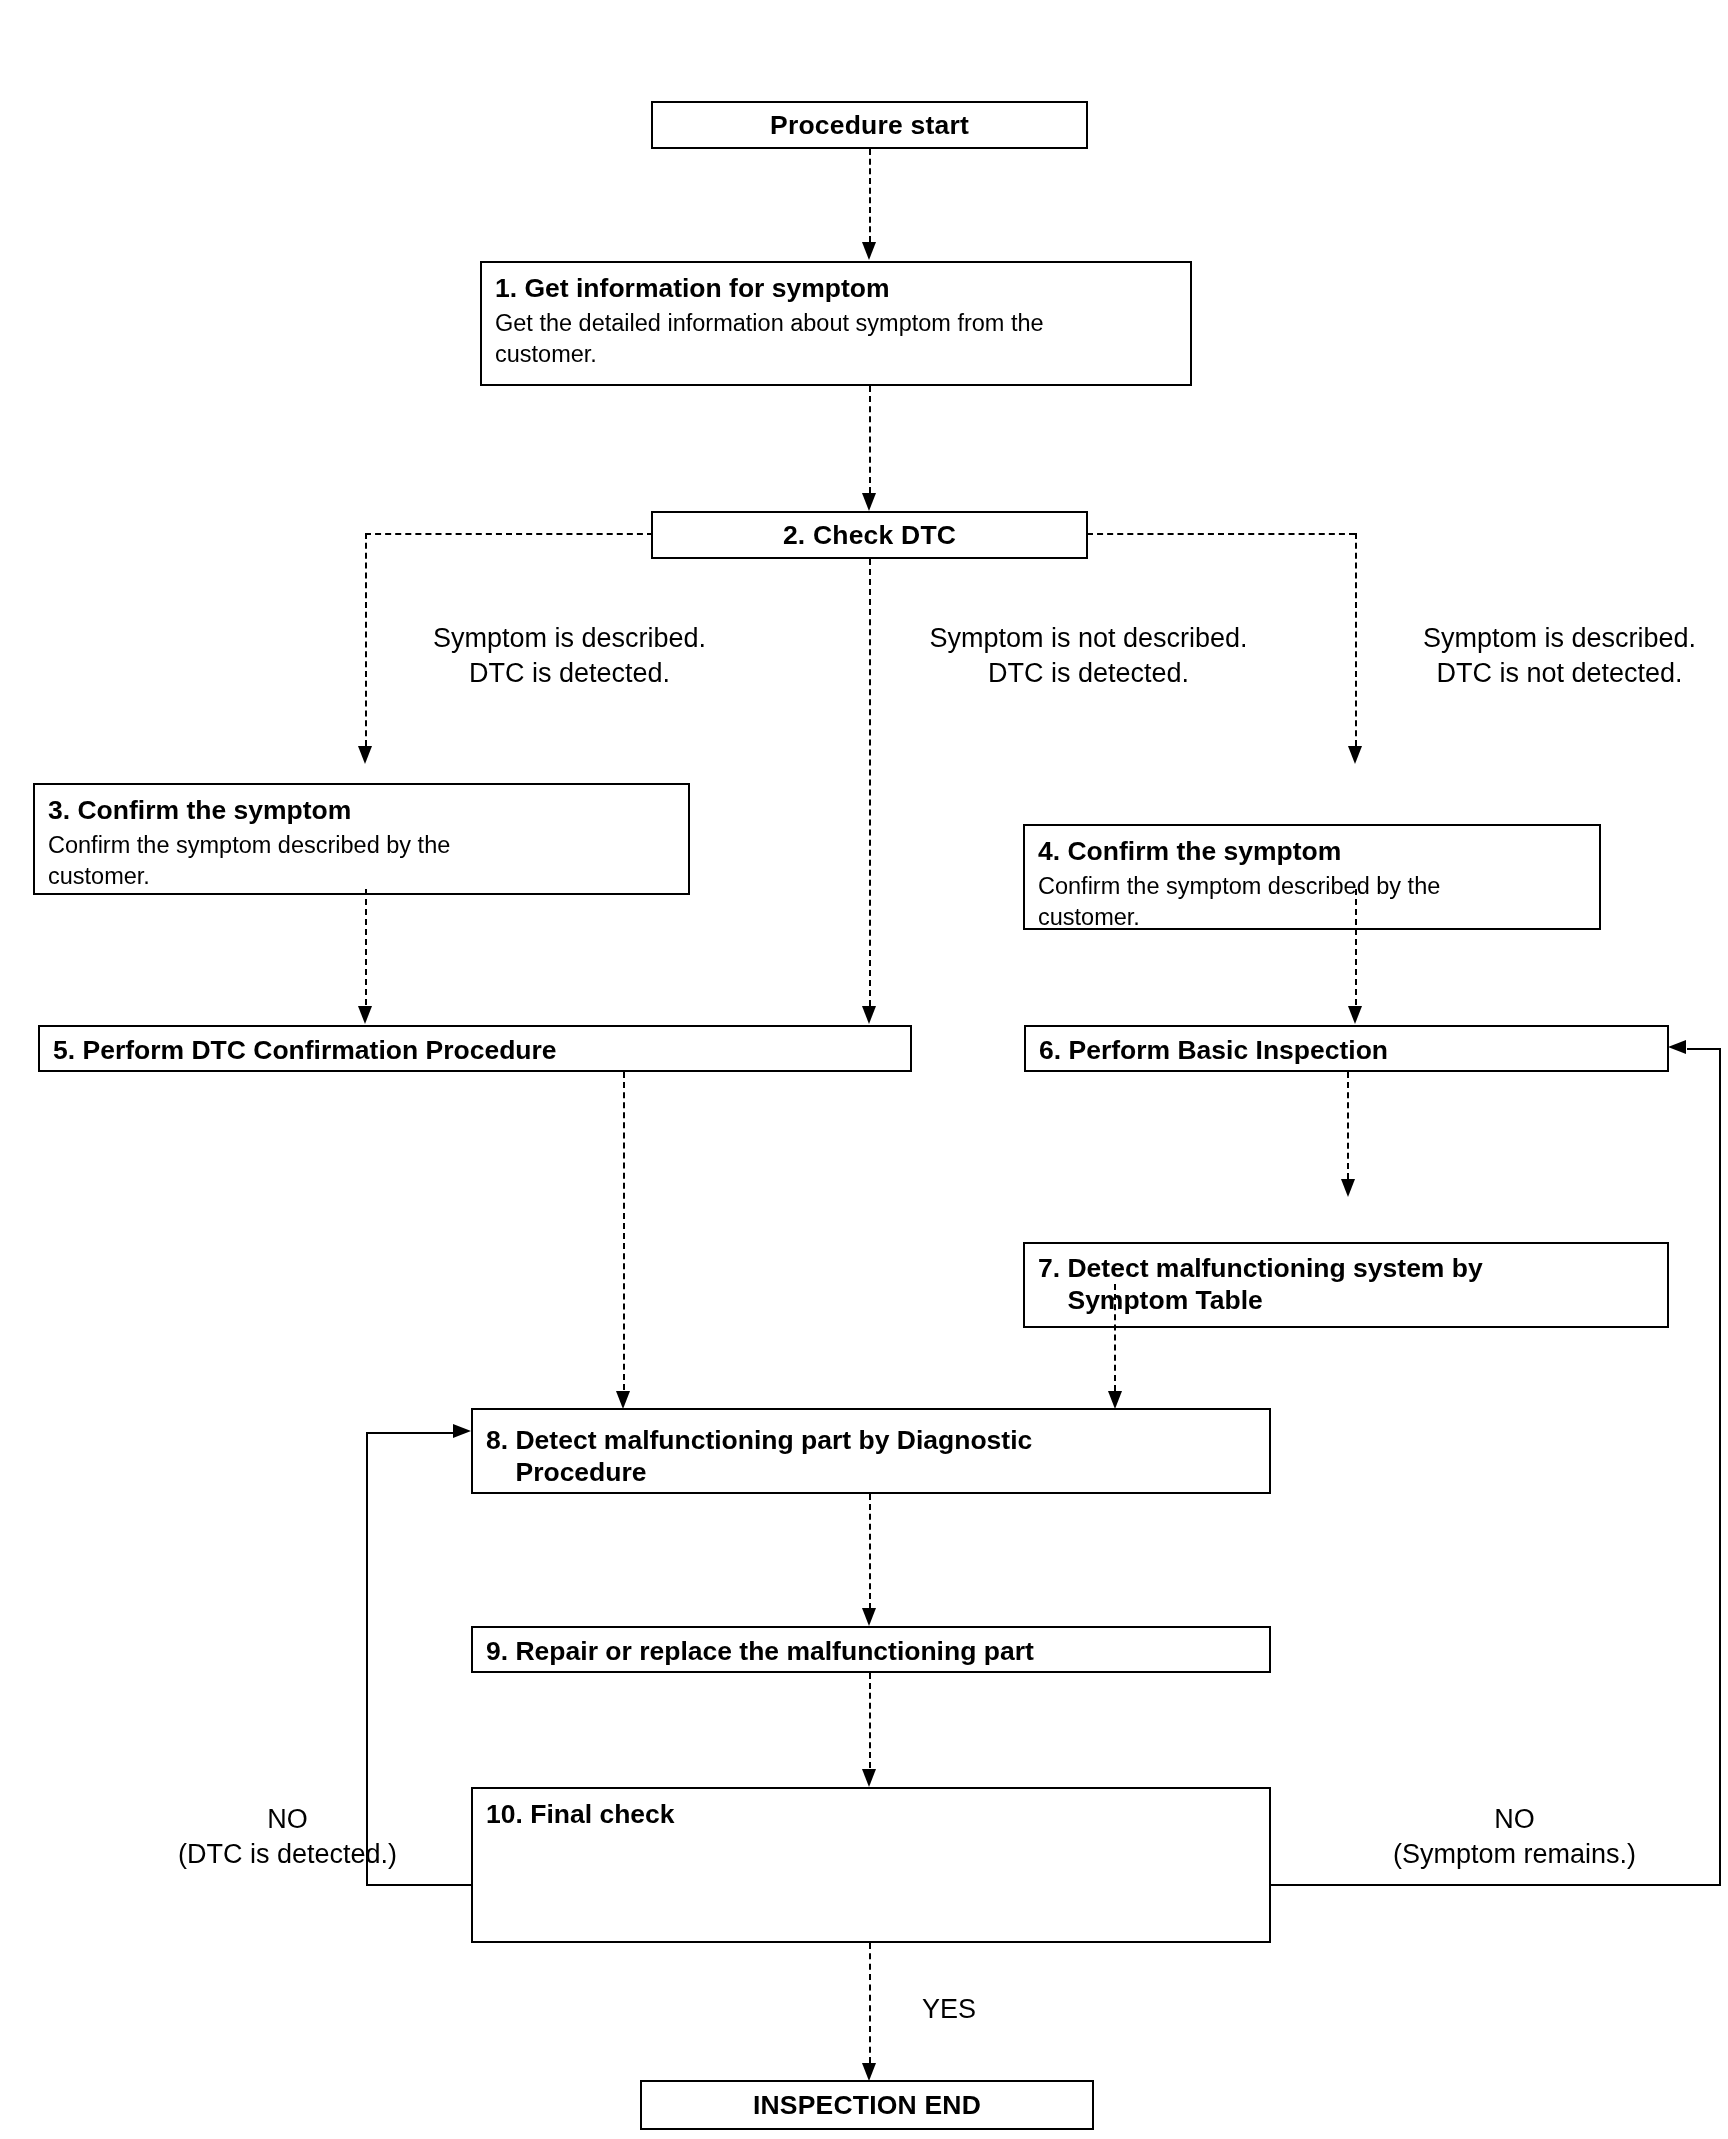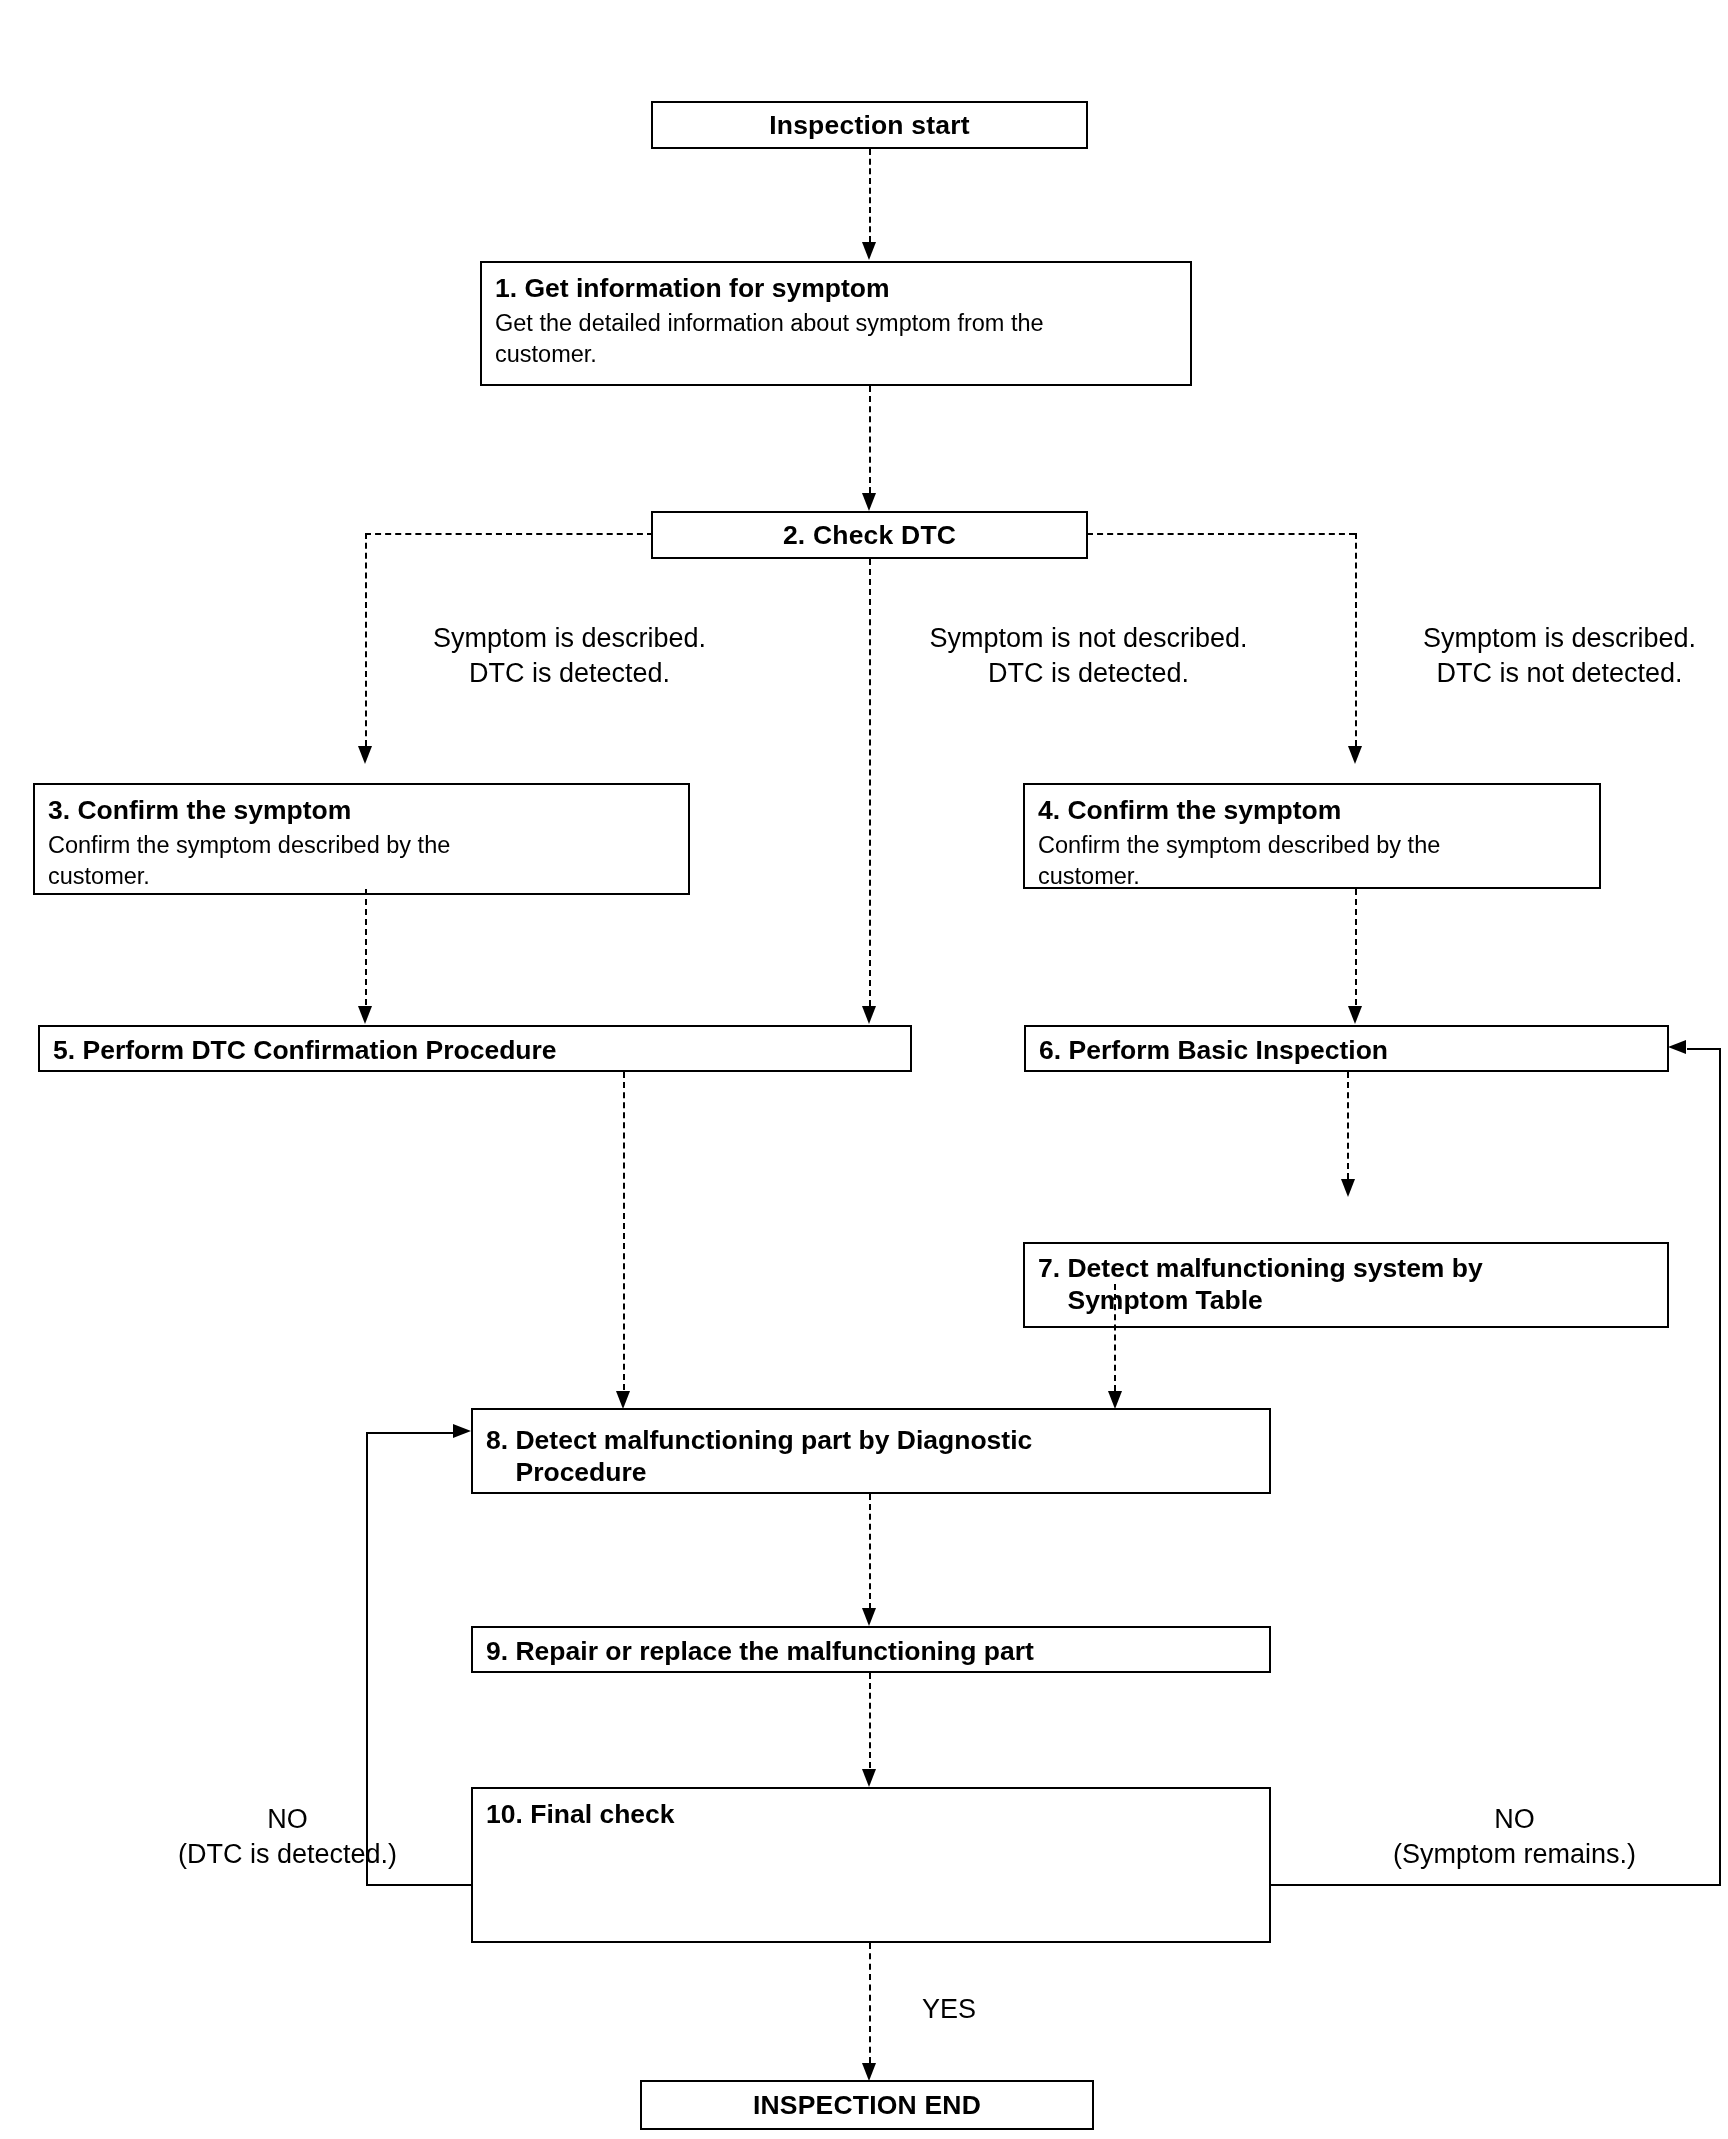--- a/index.html
+++ b/index.html
@@ -37,21 +37,21 @@
     border-right:18px solid #000;}
 
   .edge-label{position:absolute;font-size:27px;line-height:1.30;white-space:pre-wrap;text-align:center;}
 </style>
 </head>
 <body>
 
 <div id="root">
 
   <div class="box centered" style="left:651px;top:101px;width:437px;height:48px;">
-    <span class="title">Inspection start</span>
+    <span class="title">Procedure start</span>
   </div>
 
   <div class="vline" style="left:869px;top:149px;height:93px;"></div>
   <div class="arrow-down" style="left:862px;top:242px;"></div>
 
   <div class="box step" style="left:480px;top:261px;width:712px;height:125px;">
     <div class="title">1. Get information for symptom</div>
     <div class="body">Get the detailed information about symptom from the
 customer.</div>
   </div>
@@ -81,21 +81,21 @@
 DTC is detected.</div>
   <div class="edge-label" style="left:1367px;top:621px;width:385px;">Symptom is described.
 DTC is not detected.</div>
 
   <div class="box step" style="left:33px;top:783px;width:657px;height:112px;">
     <div class="title">3. Confirm the symptom</div>
     <div class="body">Confirm the symptom described by the
 customer.</div>
   </div>
 
-  <div class="box step" style="left:1023px;top:783px;width:578px;height:106px;">
+  <div class="box step" style="left:1023px;top:824px;width:578px;height:106px;">
     <div class="title">4. Confirm the symptom</div>
     <div class="body">Confirm the symptom described by the
 customer.</div>
   </div>
 
   <div class="vline" style="left:365px;top:889px;height:116px;"></div>
   <div class="arrow-down" style="left:358px;top:1006px;"></div>
 
   <div class="vline" style="left:1355px;top:889px;height:116px;"></div>
   <div class="arrow-down" style="left:1348px;top:1006px;"></div>

